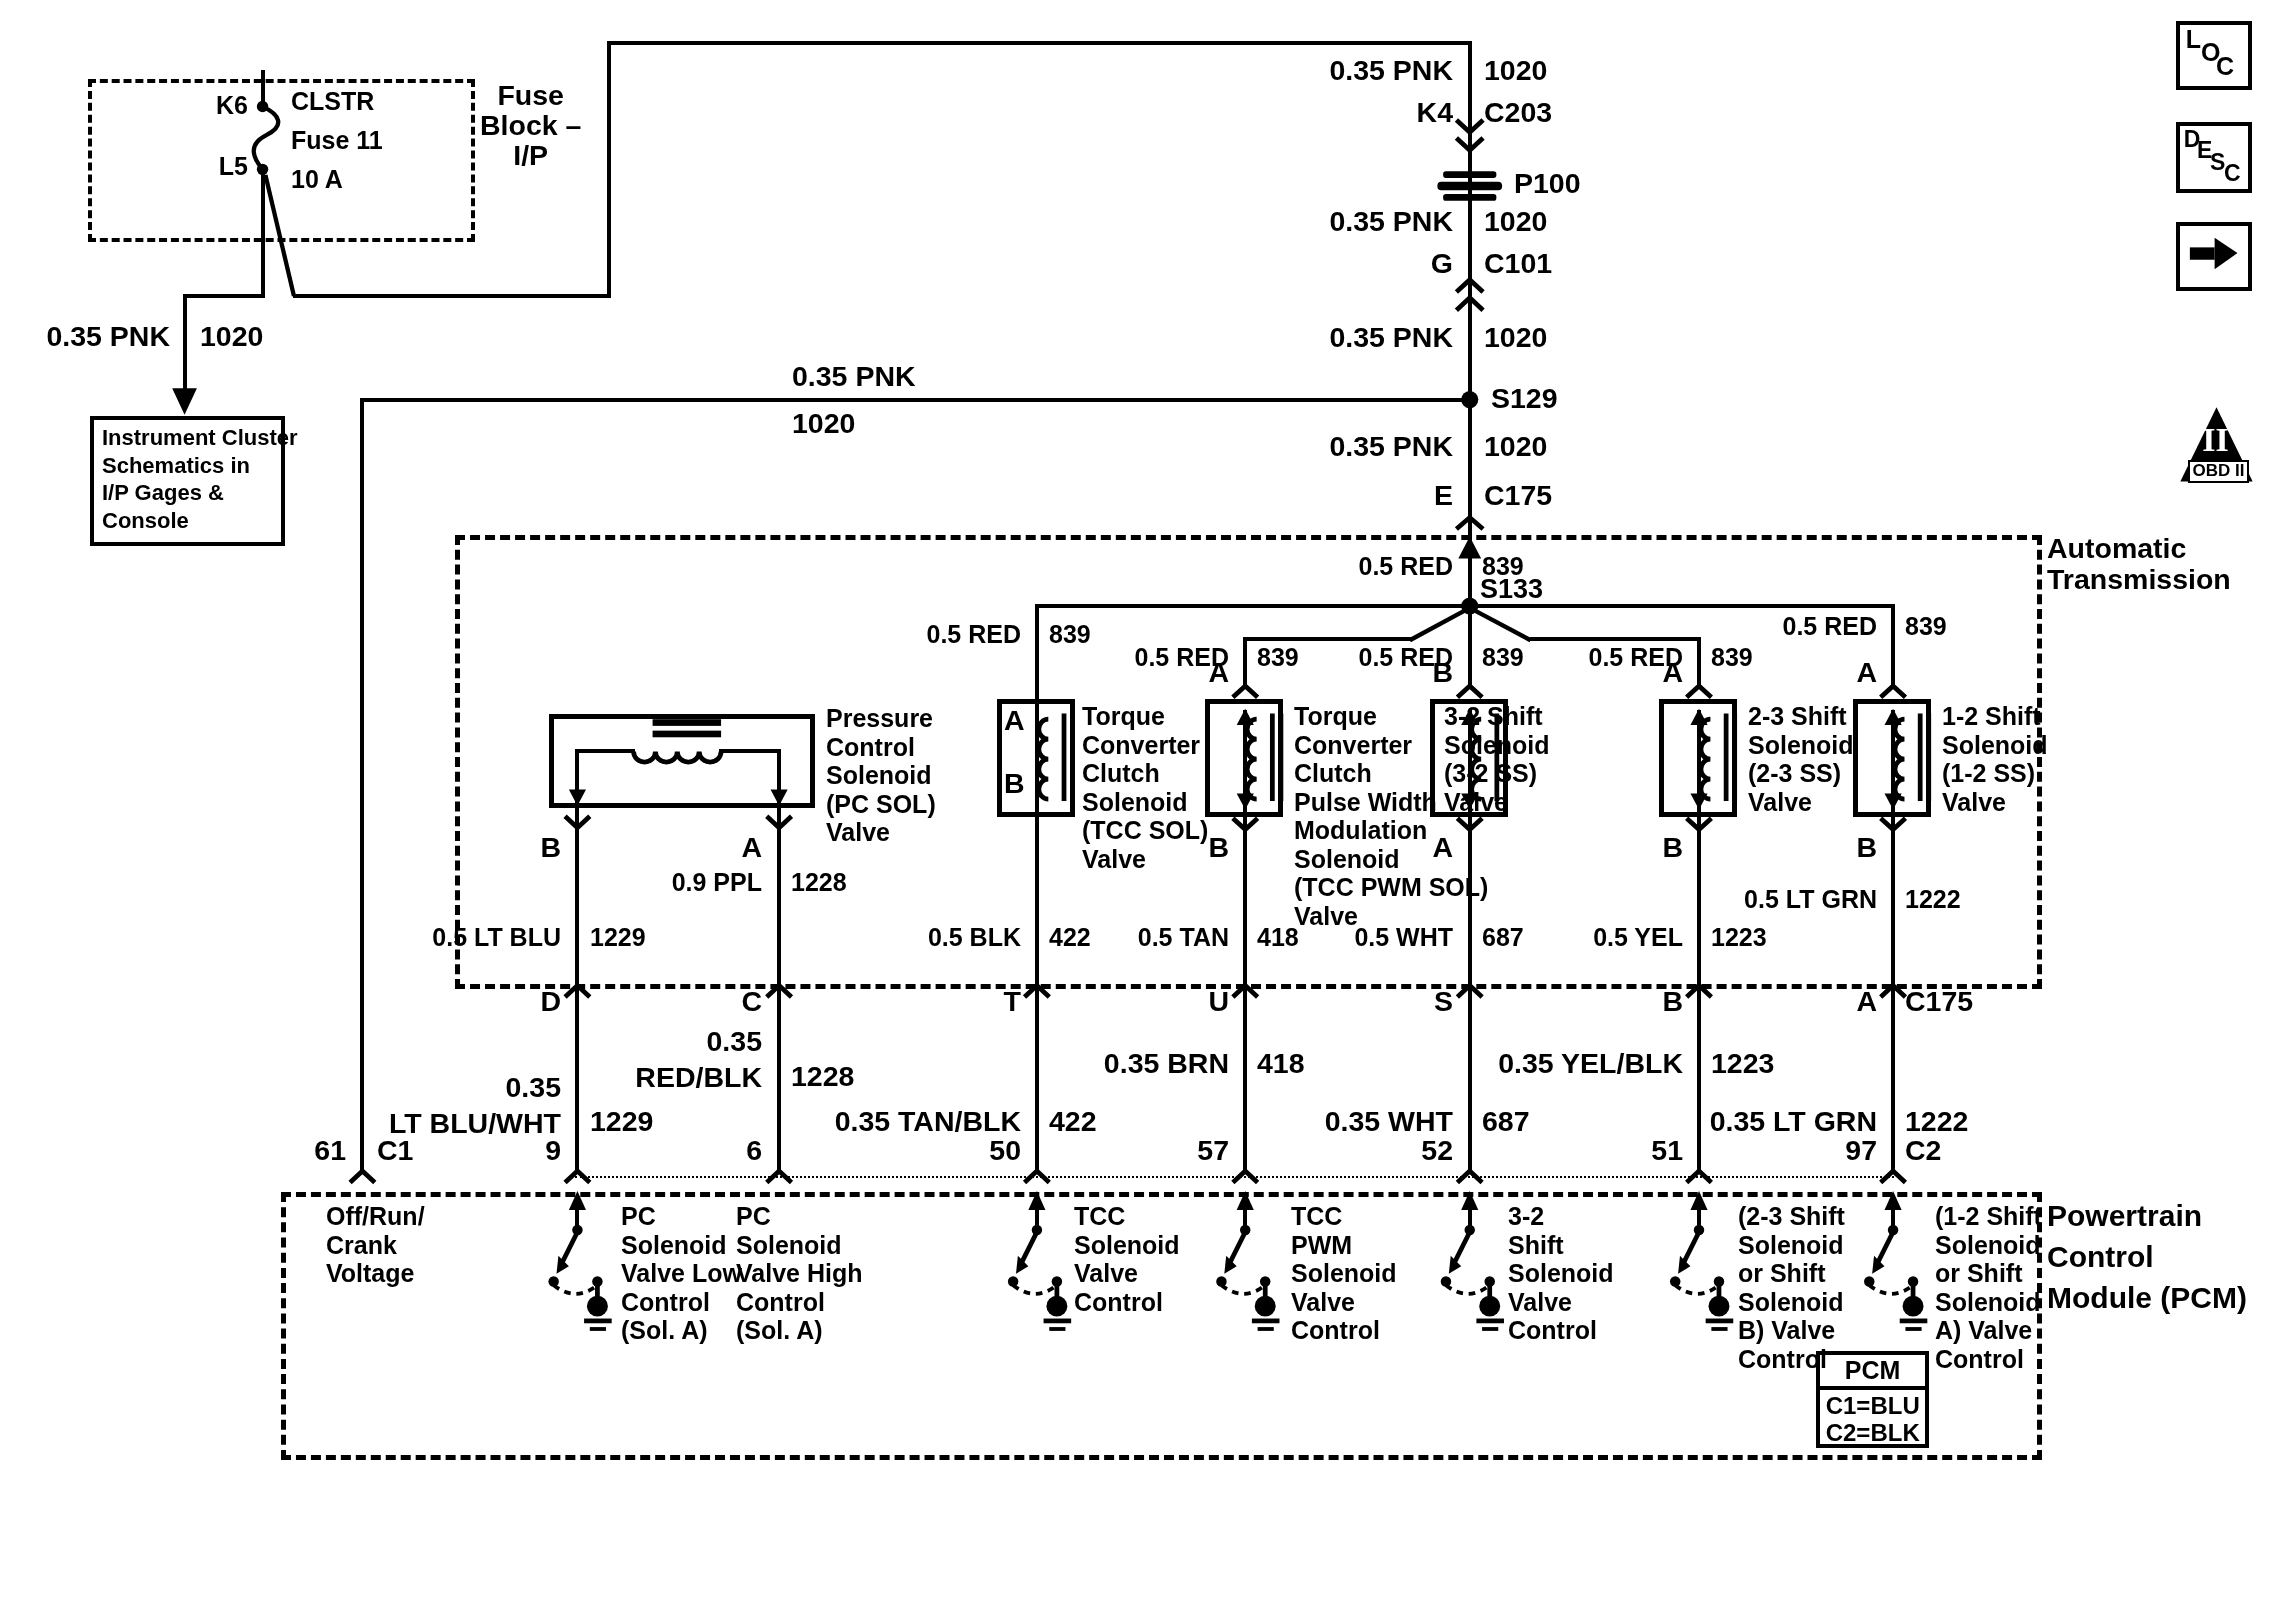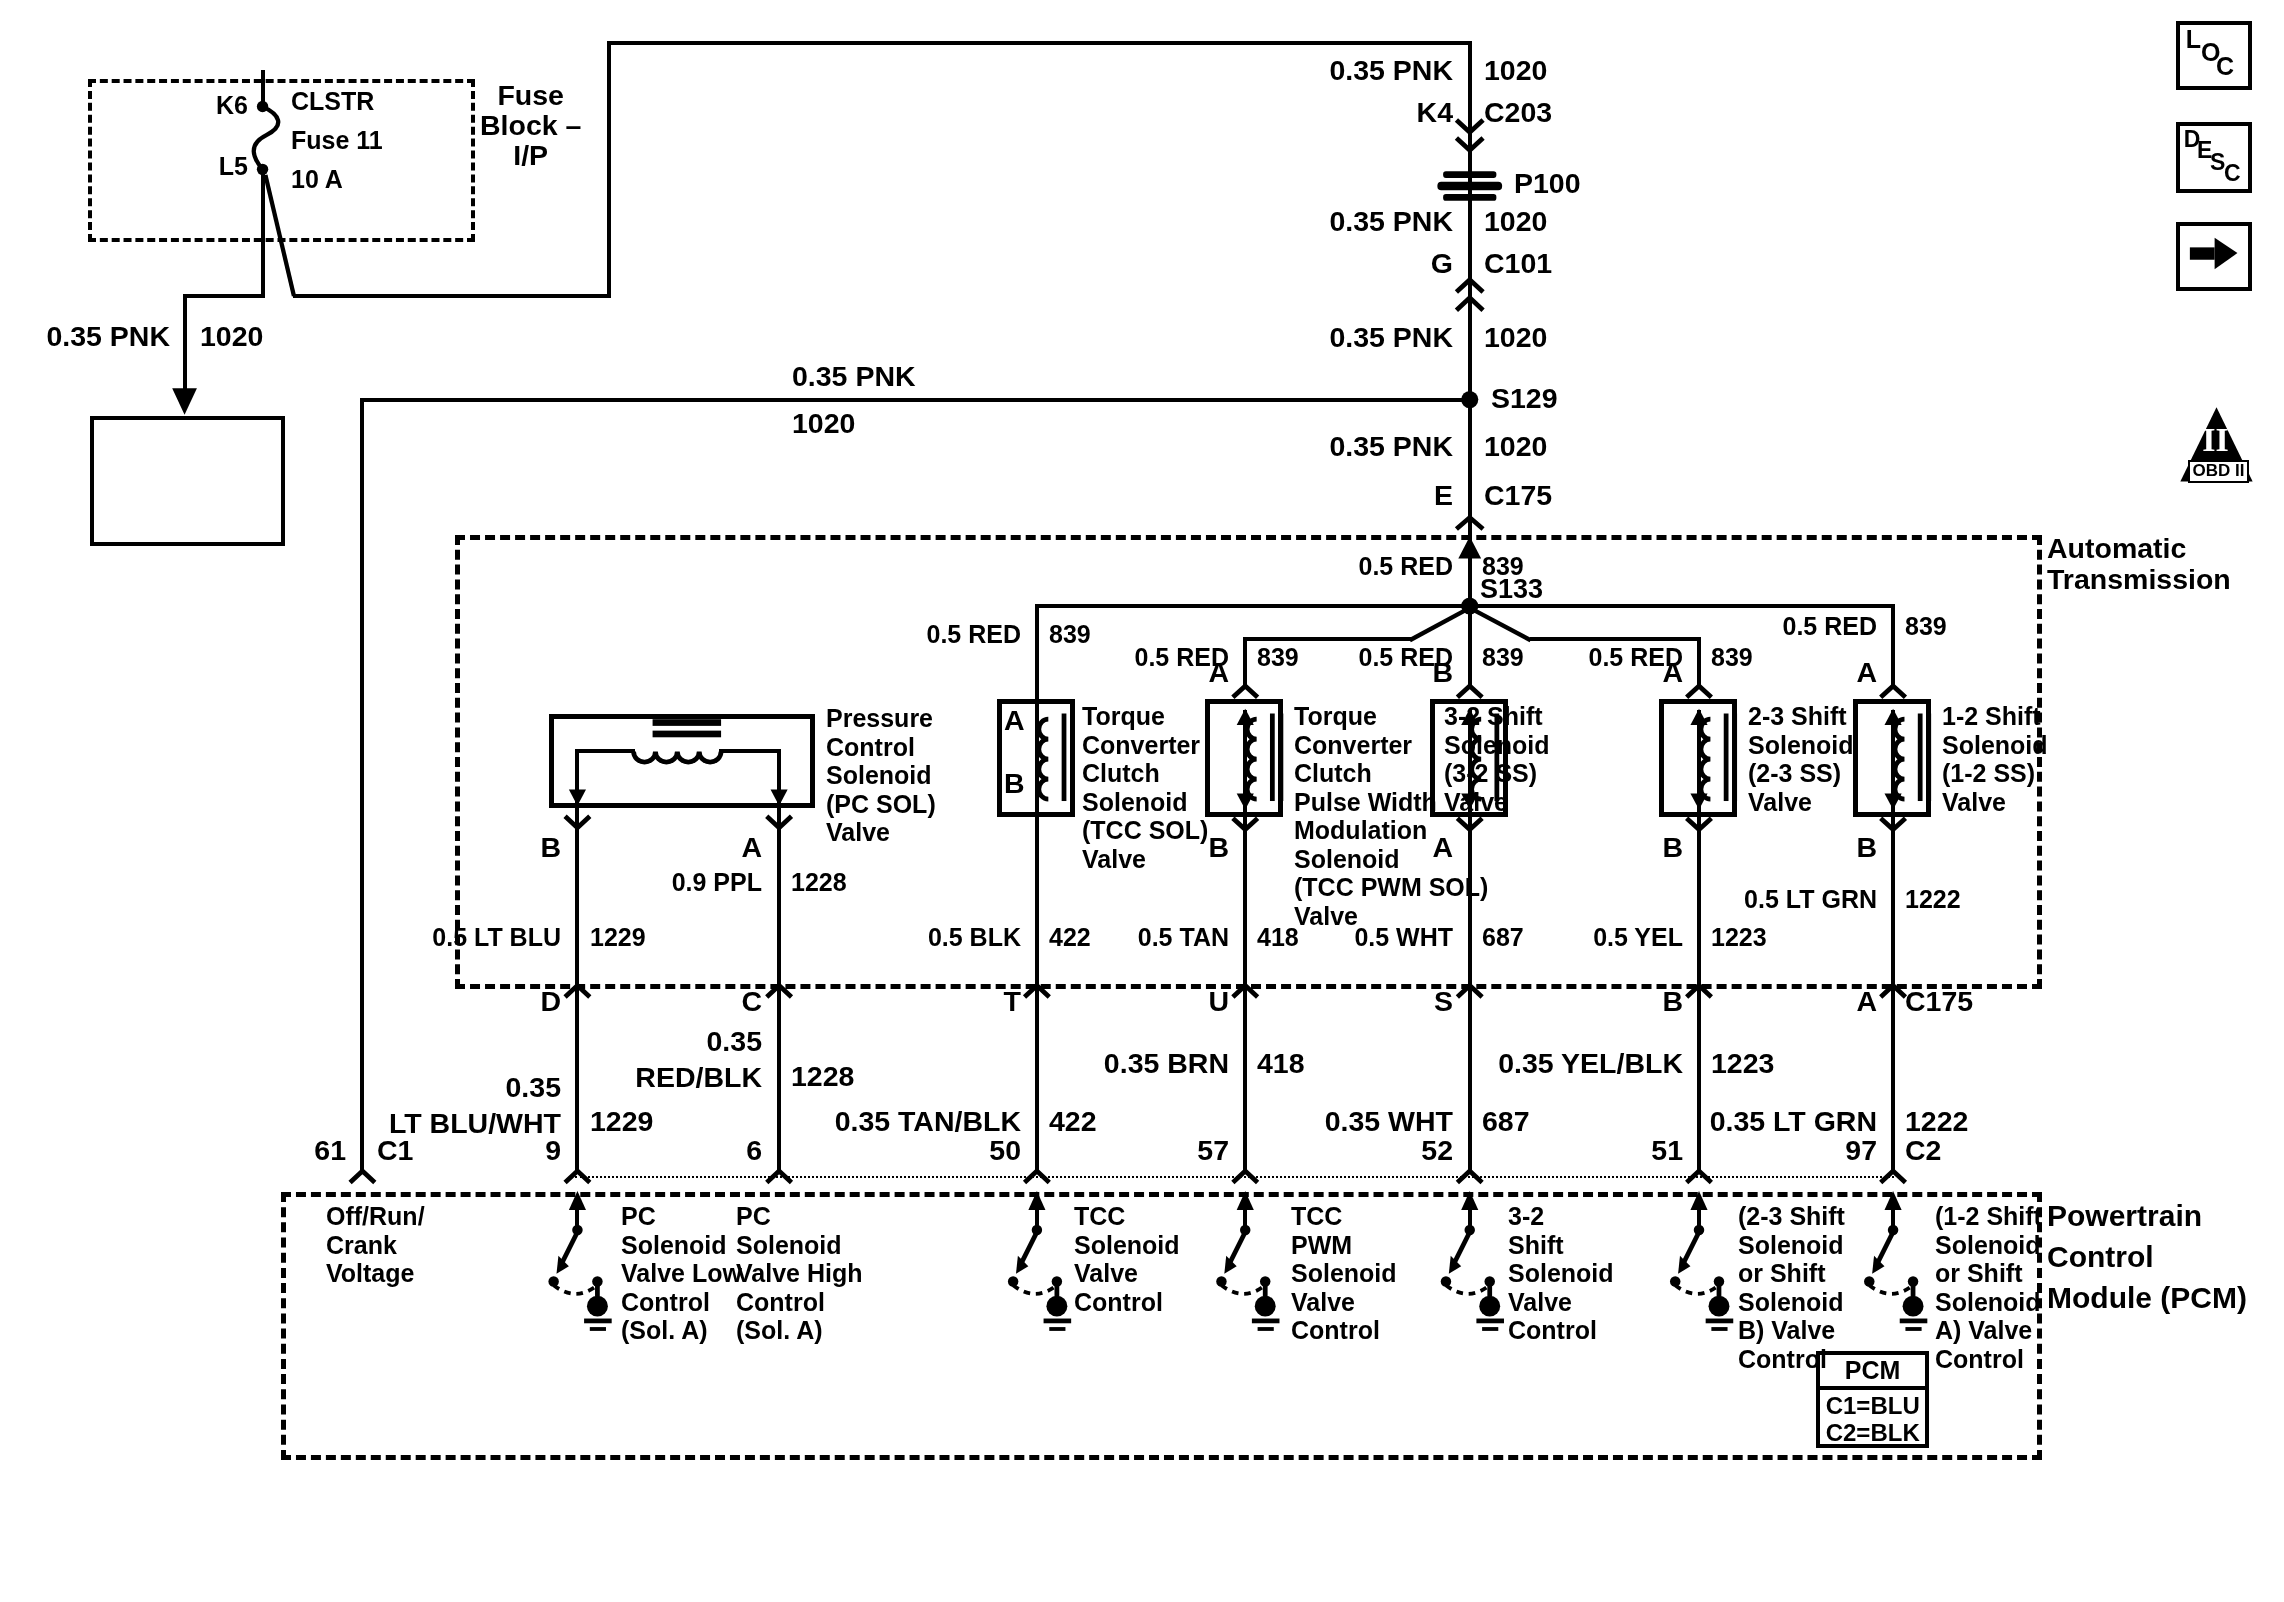--- a/index.html
+++ b/index.html
@@ -23,20 +23,24 @@
   .blk{fill:#000;stroke:none;}
   .dash{stroke:#000;stroke-width:4;fill:none;stroke-dasharray:7 6;}
 </style>
 </head>
 <body>
 
 <div id="page">
 
   <div class="dashbox" style="left:88px;top:79px;width:379px;height:155px;border-width:4.8px;"></div>
   <div style="position:absolute;left:90px;top:416px;width:187px;height:122px;border:4.8px solid #000;"></div>
+  <div class="lbl s23" style="left:102px;top:424px;">Instrument Cluster
+Schematics in
+I/P Gages &amp;
+Console</div>
 
   <div class="dashbox" style="left:455px;top:535px;width:1577px;height:444px;"></div>
   <div class="dashbox" style="left:281px;top:1192px;width:1751px;height:258px;"></div>
 
   <div class="solbox" style="left:549px;top:714px;width:256px;height:84px;"></div>
   <div class="solbox" style="left:997px;top:699px;width:68px;height:108px;"></div>
   <div class="solbox" style="left:1205px;top:699px;width:68px;height:108px;"></div>
   <div class="solbox" style="left:1430px;top:699px;width:68px;height:108px;"></div>
   <div class="solbox" style="left:1659px;top:699px;width:68px;height:108px;"></div>
   <div class="solbox" style="left:1853px;top:699px;width:68px;height:108px;"></div>

